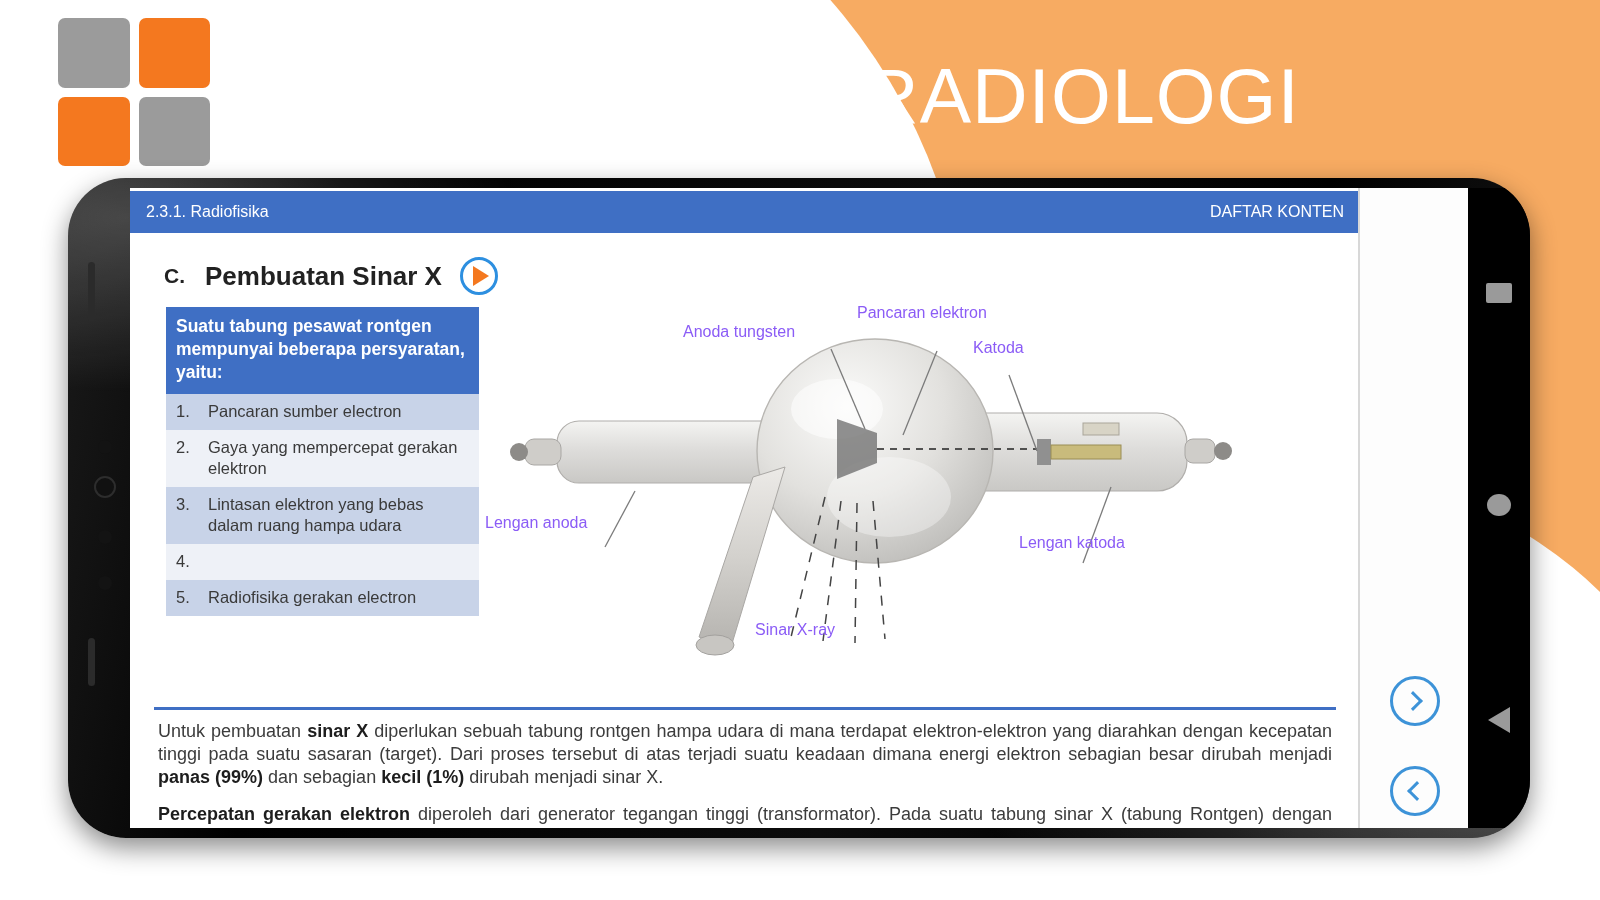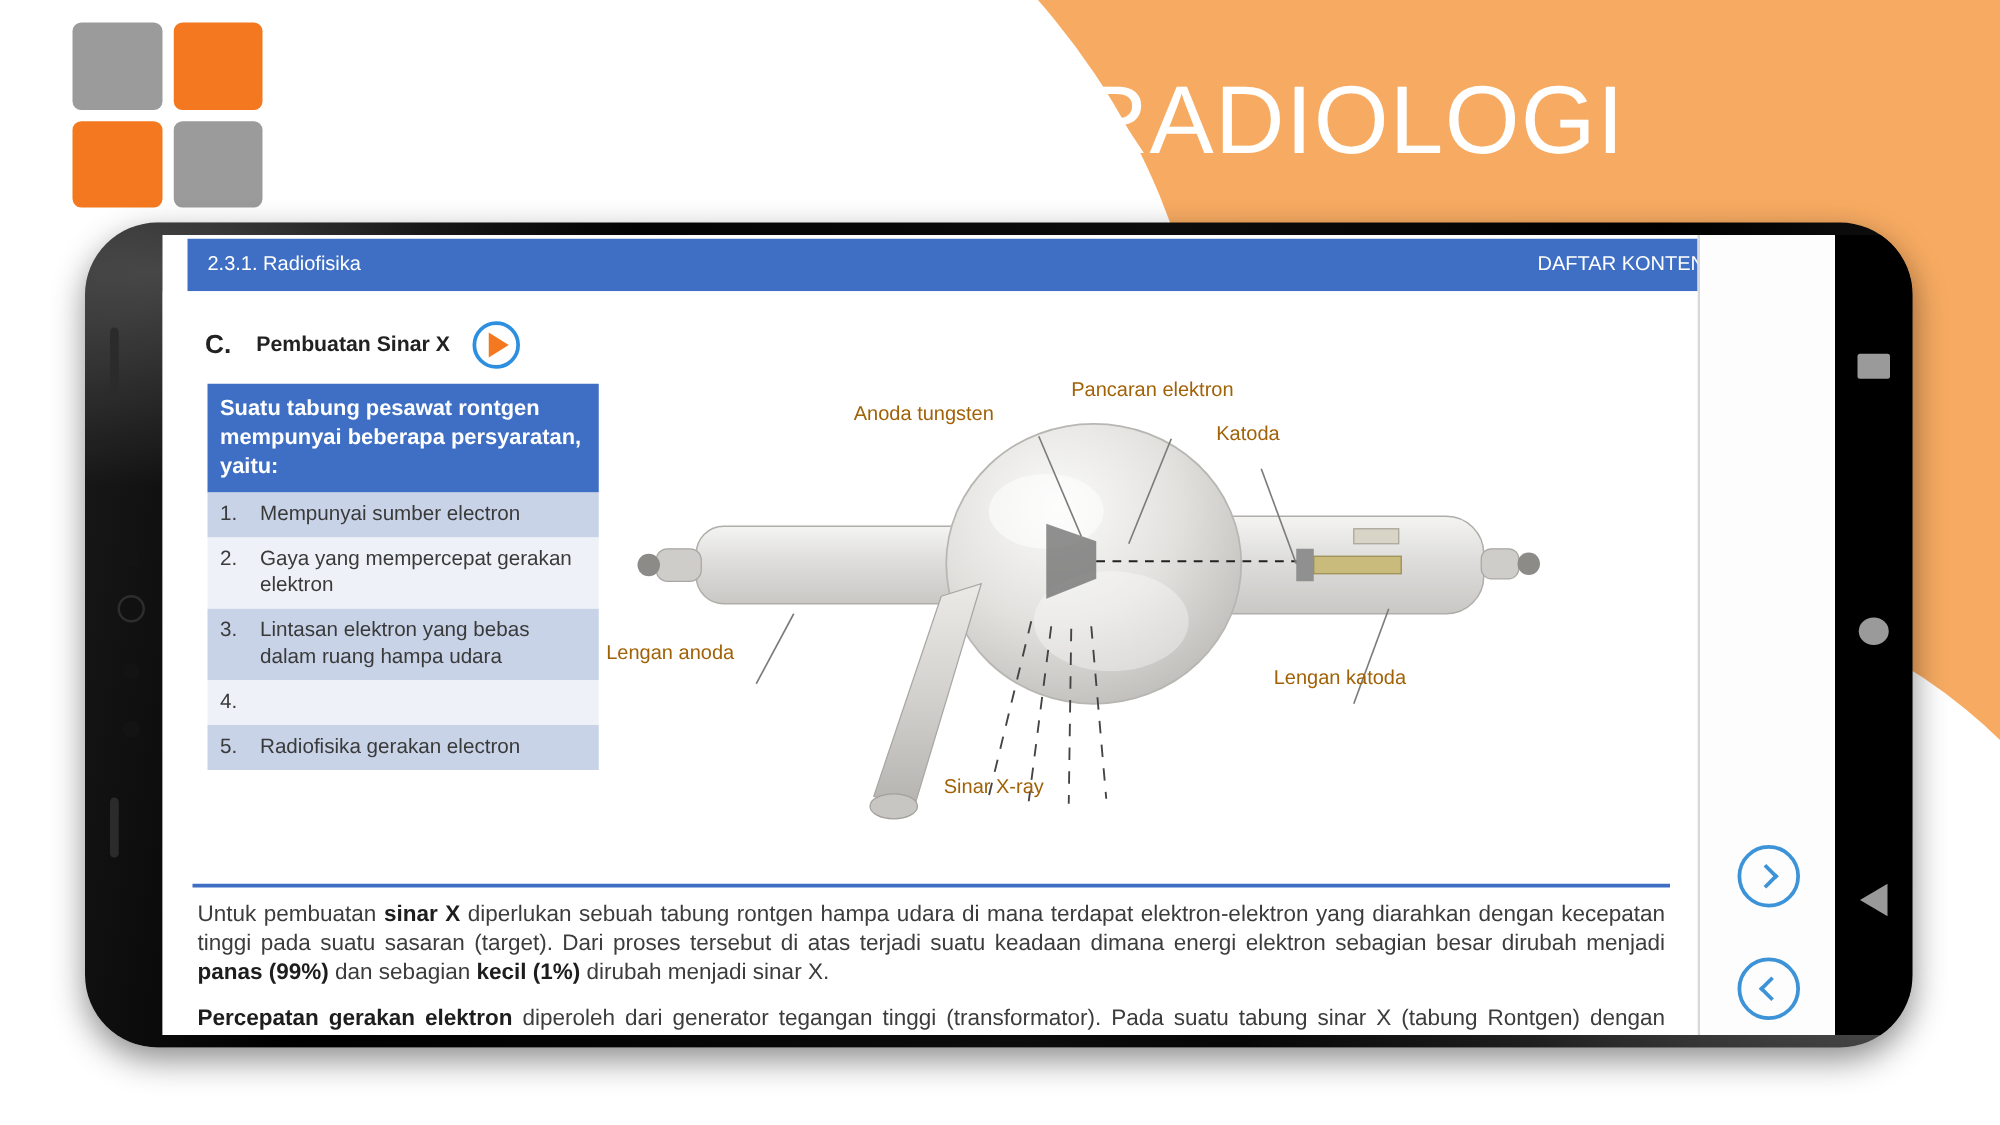--- a/index.html
+++ b/index.html
@@ -90,21 +90,20 @@
     overflow: hidden;
   }
 
   
   .appbar {
     position: absolute; left: 0; top: 3px; width: 1228px; height: 42px;
     background: #3f6fc4;
     color: #ffffff;
     display: flex; align-items: center; justify-content: space-between;
     padding: 0 14px 0 16px;
-    margin-left: 20px;
   }
 
   .hamburger {
     position: absolute; left: 1243px; top: 14px;
     width: 48px; height: 40px;
     display: flex; flex-direction: column; justify-content: center; gap: 7px;
     cursor: pointer;
   }
   .hamburger span { display:block; height: 5px; background: #2d8fe0; border-radius: 2px; }
 
@@ -129,21 +128,21 @@
   
   .content {
     position: absolute; left: 0; top: 45px; width: 1228px; height: 595px;
     background: #ffffff; padding: 14px 18px 0 18px;
   }
   .sec-head {
     display: flex; align-items: center; gap: 12px;
     margin: 10px 0 6px 16px;
   }
   .sec-letter { font-size: 21px; font-weight: 700; color: #222; }
-  .sec-title { font-size: 17px; font-weight: 700; color: #222; margin-left: 8px; text-align: center; }
+  .sec-title { font-size: 26px; font-weight: 700; color: #222; margin-left: 8px; text-align: center; }
   .play-btn {
     width: 38px; height: 38px; border-radius: 50%;
     border: 3px solid #2d8fe0; display:flex; align-items:center; justify-content:center;
     margin-left: 6px; cursor: pointer;
   }
   .play-tri {
     width: 0; height: 0; margin-left: 4px;
     border-left: 16px solid #f4781f;
     border-top: 10px solid transparent;
     border-bottom: 10px solid transparent;
@@ -163,21 +162,21 @@
   }
   .req-item .n { width: 32px; flex: 0 0 32px; }
   .req-item.alt { background: #c8d3e8; }
   .req-item.plain { background: #eef1f7; }
   .req-item i { font-style: italic; }
 
   
   .fig { position: relative; width: 780px; height: 400px; margin-left: 6px; }
   .fig svg { position:absolute; left:0; top:0; }
   .fig-label {
-    position: absolute; color: #a16207; font-size: 16px; white-space: nowrap;
+    position: absolute; color: #8b5cf6; font-size: 16px; white-space: nowrap;
   }
 
   hr.rule { border: none; border-top: 3px solid #3f6fc4; margin: 6px 4px 10px 6px; }
 
   .para {
     font-size: 18px; line-height: 23px; color: #3c3c3c;
     text-align: justify; margin: 0 8px 14px 10px;
   }
   .para b { color: #1d1d1d; }
 
@@ -256,21 +255,21 @@
         </span>
       </div>
 
       <div class="body-row">
 
         <div class="req-box">
           <div class="req-head">Suatu  tabung pesawat rontgen mempunyai beberapa persyaratan, yaitu:</div>
 
           <div class="req-item alt">
             <span class="n">1.</span>
-            <span>Mempunyai sumber electron</span>
+            <span>Pancaran sumber electron</span>
           </div>
           <div class="req-item plain">
             <span class="n">2.</span>
             <span>Gaya yang mempercepat gerakan elektron</span>
           </div>
           <div class="req-item alt">
             <span class="n">3.</span>
             <span>Lintasan elektron yang bebas dalam ruang hampa udara</span>
           </div>
           <div class="req-item plain">

